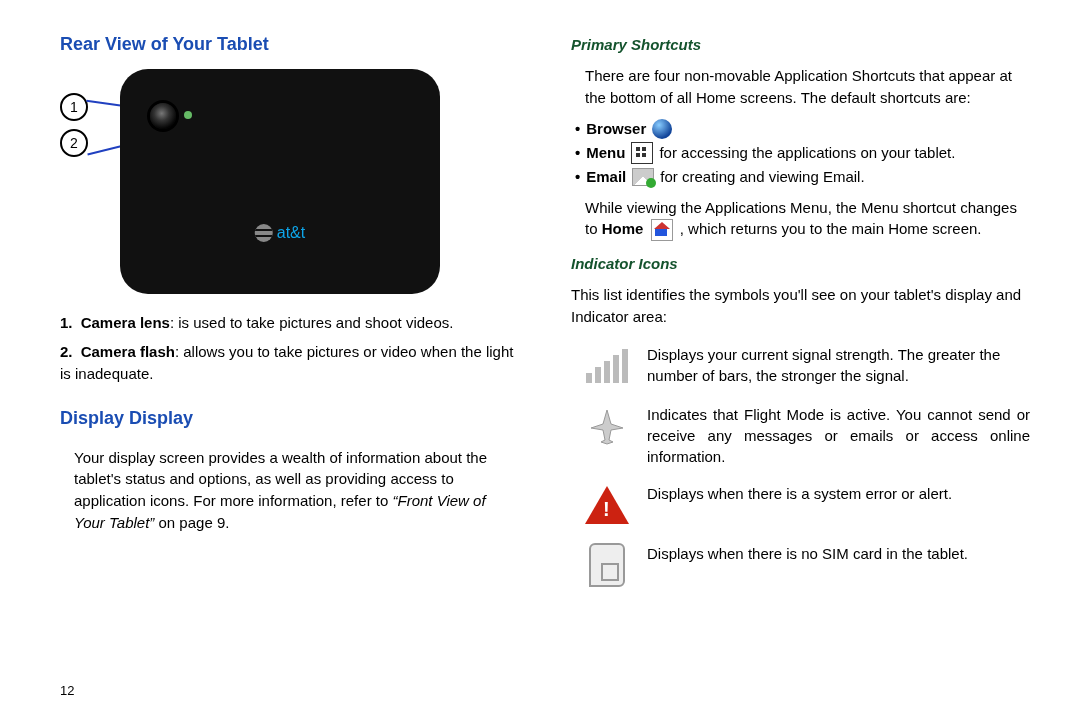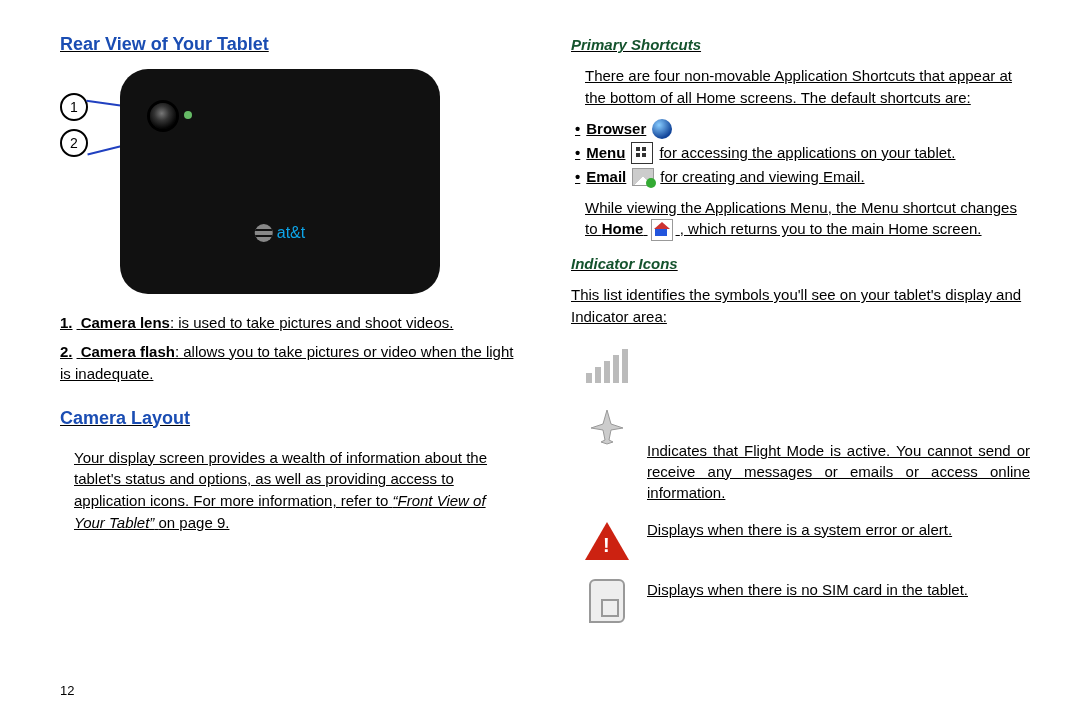--- a/index.html
+++ b/index.html
@@ -10,21 +10,20 @@
     width: 1080px;
     height: 720px;
     box-sizing: border-box;
     padding: 30px 50px 20px 60px;
     color: #000;
   }
   .page {
     display: flex;
     gap: 52px;
     height: 100%;
-    text-decoration: underline;
   }
   .col {
     flex: 1;
     display: flex;
     flex-direction: column;
   }
   .h-blue {
     color: #1a4db3;
     font-weight: bold;
     font-size: 18px;
@@ -239,21 +238,21 @@
 
     <div class="num-list indent">
       <b class="n">1.</b>
       <b>Camera lens</b><span>: is used to take pictures and shoot videos.</span>
     </div>
     <div class="num-list indent" style="margin-bottom:18px;">
       <b class="n">2.</b>
       <b>Camera flash</b><span>: allows you to take pictures or video when the light is inadequate.</span>
     </div>
 
-    <div class="h-blue">Camera Layout</div>
+    <div class="h-blue">Display Display</div>
     <div class="body-text indent">
       <span>Your display screen provides a wealth of information about the tablet's status and options, as well as providing access to application icons. For more information, refer to </span>
       <span class="xref">“Front View of Your Tablet”</span>
       <span>  on page 9.</span>
     </div>
   </div>
 
   <div class="col">
     <div class="h-blue-sm">Primary Shortcuts</div>
     <div class="body-text indent">There are four non-movable Application Shortcuts that appear at the bottom of all Home screens. The default shortcuts are:</div>
@@ -289,29 +288,30 @@
     <div class="ind-row">
       <div class="ind-icon">
         <div class="signal-bars">
           <span style="height:10px"></span>
             <span style="height:16px"></span>
           <span style="height:22px"></span>
             <span style="height:28px"></span>
           <span style="height:34px"></span>
         </div>
       </div>
+      <div class="ind-text">Displays your current signal strength. The greater the number of bars, the stronger the signal.</div>
     </div>
 
     <div class="ind-row">
       <div class="ind-icon">
         <svg viewBox="0 0 40 40" width="40" height="40">
           <path d="M20 4 L24 18 L36 22 L24 24 L22 34 L26 36 L20 38 L14 36 L18 34 L16 24 L4 22 L16 18 Z" fill="#ccc" stroke="#999" stroke-width="1"></path>
         </svg>
       </div>
-      <div class="ind-text" style="text-align:justify;margin-top:36px;">Indicates that Flight Mode is active. You cannot send or receive any messages or emails or access online information.</div>
+      <div class="ind-text" style="text-align:justify;">Indicates that Flight Mode is active. You cannot send or receive any messages or emails or access online information.</div>
     </div>
 
     <div class="ind-row">
       <div class="ind-icon">
         <div class="alert-tri"></div>
       </div>
       <div class="ind-text">Displays when there is a system error or alert.</div>
     </div>
 
     <div class="ind-row">

